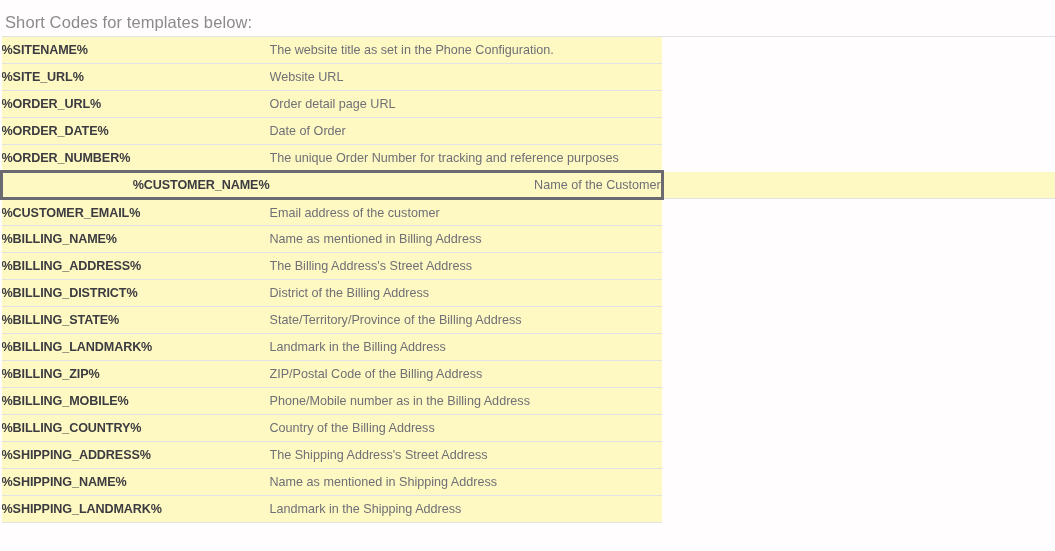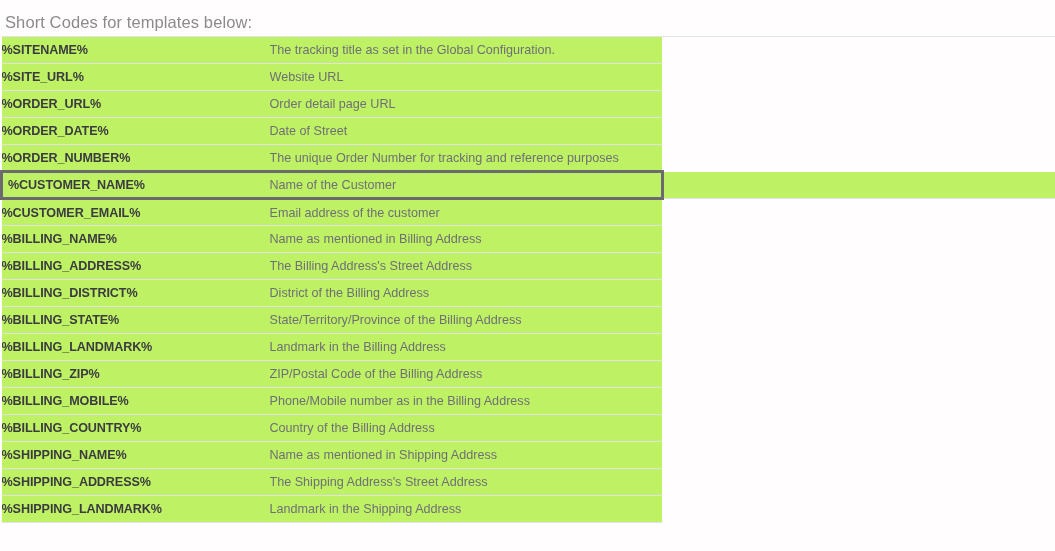--- a/index.html
+++ b/index.html
@@ -45,21 +45,21 @@
 
   table.shortcodes-table tr {
     height: 27px;
   }
 
   table.shortcodes-table td {
     border-bottom: 1px solid #e2e1e6;
     padding: 0;
     height: 27px;
     vertical-align: middle;
-    background: #bef264;
+    background: #fef9c3;
   }
 
   td.code-cell {
     width: 268px;
     padding-left: 8px;
     font-size: 12.6px;
     font-weight: bold;
     color: #3b3b40;
     letter-spacing: -0.1px;
     white-space: nowrap;
@@ -72,20 +72,21 @@
     font-weight: 400;
     color: #6f6f76;
     white-space: nowrap;
     overflow: hidden;
   }
 
   
   tr.row-focused td {
     border-bottom: none;
     position: relative;
+    text-align: right;
   }
   tr.row-focused td.code-cell {
     border-top: 3px solid #6a6a70;
     border-bottom: 3px solid #6a6a70;
     border-left: 3px solid #6a6a70;
     padding-left: 5px;
   }
   tr.row-focused td.desc-cell {
     border-top: 3px solid #6a6a70;
     border-bottom: 3px solid #6a6a70;
@@ -105,33 +106,33 @@
 <body>
 
 <div class="shortcodes-panel">
 
   <div class="panel-heading">Short Codes for templates below:</div>
 
   <table class="shortcodes-table">
     <tbody>
         <tr>
           <td class="code-cell">%SITENAME%</td>
-          <td class="desc-cell">The tracking title as set in the Global Configuration.</td>
+          <td class="desc-cell">The website title as set in the Phone Configuration.</td>
         </tr>
         <tr>
           <td class="code-cell">%SITE_URL%</td>
           <td class="desc-cell">Website URL</td>
         </tr>
         <tr>
           <td class="code-cell">%ORDER_URL%</td>
           <td class="desc-cell">Order detail page URL</td>
         </tr>
         <tr>
           <td class="code-cell">%ORDER_DATE%</td>
-          <td class="desc-cell">Date of Street</td>
+          <td class="desc-cell">Date of Order</td>
         </tr>
         <tr>
           <td class="code-cell">%ORDER_NUMBER%</td>
           <td class="desc-cell">The unique Order Number for tracking and reference purposes</td>
         </tr>
         <tr class="row-focused">
           <td class="code-cell">%CUSTOMER_NAME%</td>
           <td class="desc-cell">Name of the Customer</td>
           <td class="focus-filler"></td>
         </tr>
@@ -165,26 +166,26 @@
         </tr>
         <tr>
           <td class="code-cell">%BILLING_MOBILE%</td>
           <td class="desc-cell">Phone/Mobile number as in the Billing Address</td>
         </tr>
         <tr>
           <td class="code-cell">%BILLING_COUNTRY%</td>
           <td class="desc-cell">Country of the Billing Address</td>
         </tr>
         <tr>
+          <td class="code-cell">%SHIPPING_ADDRESS%</td>
+          <td class="desc-cell">The Shipping Address's Street Address</td>
+        </tr>
+        <tr>
           <td class="code-cell">%SHIPPING_NAME%</td>
           <td class="desc-cell">Name as mentioned in Shipping Address</td>
-        </tr>
-        <tr>
-          <td class="code-cell">%SHIPPING_ADDRESS%</td>
-          <td class="desc-cell">The Shipping Address's Street Address</td>
         </tr>
         <tr>
           <td class="code-cell">%SHIPPING_LANDMARK%</td>
           <td class="desc-cell">Landmark in the Shipping Address</td>
         </tr>
       </tbody>
   </table>
 
 </div>
 

